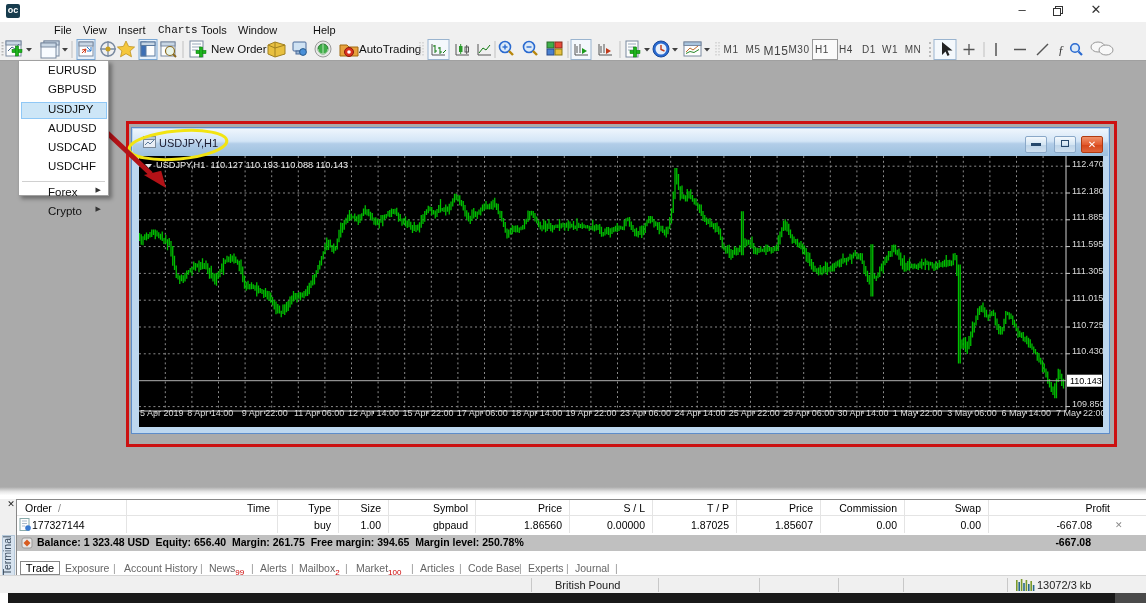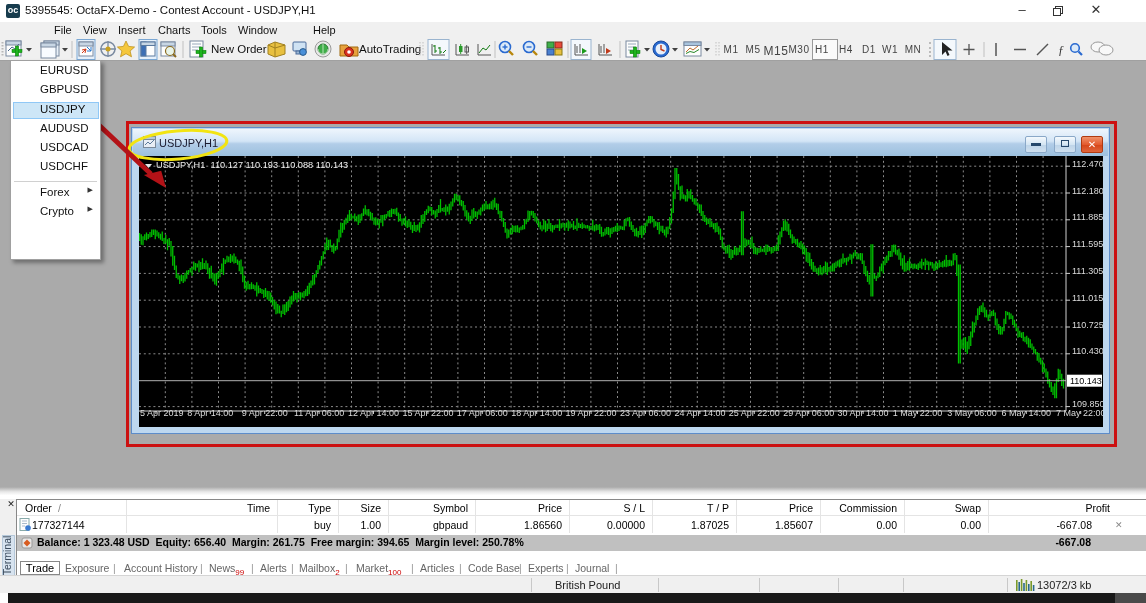--- a/index.html
+++ b/index.html
@@ -11,21 +11,21 @@
 #titlebar { left:0; top:0; width:1146px; height:22px; background:#fff; }
 #titlebar .ttl { position:absolute; left:25px; top:4px; font-size:11.5px; color:#111; }
 #appicon { position:absolute; left:6px; top:4px; width:14px; height:14px; background:#173c4d; border-radius:2px; color:#fff; font-size:9px; font-weight:bold; text-align:center; line-height:13px; }
 .wbtn { position:absolute; top:0px; width:14px; height:20px; color:#333; font-size:13px; text-align:center; line-height:20px; }
 #menubar { left:0; top:22px; width:1146px; height:17px; background:#f0f0f0; font-size:11px; color:#111; }
 #menubar span { position:absolute; top:2px;padding-left:44px; }
 #toolbar { left:0; top:39px; width:1146px; height:22px; background:#f0f0f0; border-bottom:1px solid #a0a0a0; }
 #workspace { left:0; top:61px; width:1146px; height:514px; background:#aaaaaa; }
 
 
-#ddmenu { left:10px; top:60px; width:91px; height:200px; background:#fff; border:1px solid #a0a0a0; box-shadow:3px 3px 4px rgba(0,0,0,0.35); font-size:11.5px; color:#111; }
+#ddmenu { left:18px; top:60px; width:91px; height:136px; background:#fff; border:1px solid #a0a0a0; box-shadow:3px 3px 4px rgba(0,0,0,0.35); font-size:11.5px; color:#111; }
 #ddmenu .mi { position:absolute; left:29px; }
 #ddmenu .hl { position:absolute; left:2px; top:41px; width:86px; height:17px; background:#cde6f7; border:1px solid #90c8f6; }
 #ddmenu .sep { position:absolute; left:3px; right:3px; top:120px; border-top:1px solid #d0d0d0; }
 #ddmenu .arr { position:absolute; right:7px; font-size:7px; color:#333; top-margin:1px; }
 
 
 #chartwin { left:131px; top:127px; width:979px; height:307px; background:#bdd7ef; border:1px solid #5d8cc9; }
 #cw-title { position:absolute; left:1px; top:1px; width:975px; height:27px; background:linear-gradient(#eef5fc,#d3e5f6 45%,#b2cde8 55%,#9cc0de); }
 #cw-title .txt { position:absolute; left:26px; top:8px; font-size:11px; color:#1a1a2e; }
 #cw-client { position:absolute; left:7px; top:28px; width:964px; height:271px; background:#000; }
@@ -47,34 +47,33 @@
 #tab-active { position:absolute; left:3px; top:9px; width:40px; height:14px; background:#fff; border:1px solid #888; color:#000; text-align:center; line-height:13px; font-size:11px; }
 #statusbar { left:0; top:575px; width:1146px; height:18px; background:#f0f0f0; border-top:1px solid #d5d5d5; font-size:11px; color:#222; }
 #taskbar { left:8px; top:593px; width:1138px; height:10px; background:#191919; }
 .ssep { position:absolute; top:2px; width:1px; height:14px; background:#c8c8c8; }
 </style>
 </head>
 <body>
 
 <div class="abs" id="titlebar">
   <div id="appicon">oc</div>
-  <div class="ttl">5395545: OctaFX-Demo - Contest Account - USDJPY,H1</div>
   <div class="wbtn" style="left:1015px;">–</div>
   <svg class="abs" style="left:1052px;top:5px;" width="13" height="12">
       <rect x="3.5" y="1.5" width="7" height="7" fill="none" stroke="#333"></rect>
       <rect x="1.5" y="3.5" width="7" height="7" fill="#fff" stroke="#333"></rect>
     </svg>
   <div class="wbtn" style="left:1089px;">✕</div>
 </div>
 
 <div class="abs" id="menubar">
   <span style="left:10px;">File</span>
   <span style="left:39px;">View</span>
   <span style="left:74px;">Insert</span>
-  <span style="left:114px;">Charts</span>
+  <span style="left:114px;font-family:Liberation Mono, monospace;">Charts</span>
   <span style="left:157px;">Tools</span>
   <span style="left:194px;">Window</span>
   <span style="left:241px;margin-left:28px;">Help</span>
 </div>
 
 <div class="abs" id="toolbar">
     <svg width="1146" height="21" style="position:absolute;left:0;top:0;" font-family="Liberation Sans, sans-serif">
       <line x1="2.5" y1="3" x2="2.5" y2="18" stroke="#b8b8b8" stroke-width="2" stroke-dasharray="1.5 1.5"></line>
       <rect x="6" y="2" width="15" height="15" fill="#fdfdfd" stroke="#7a8aa0"></rect>
       <rect x="6" y="2" width="15" height="4" fill="#c8d6e4" stroke="#7a8aa0"></rect>

